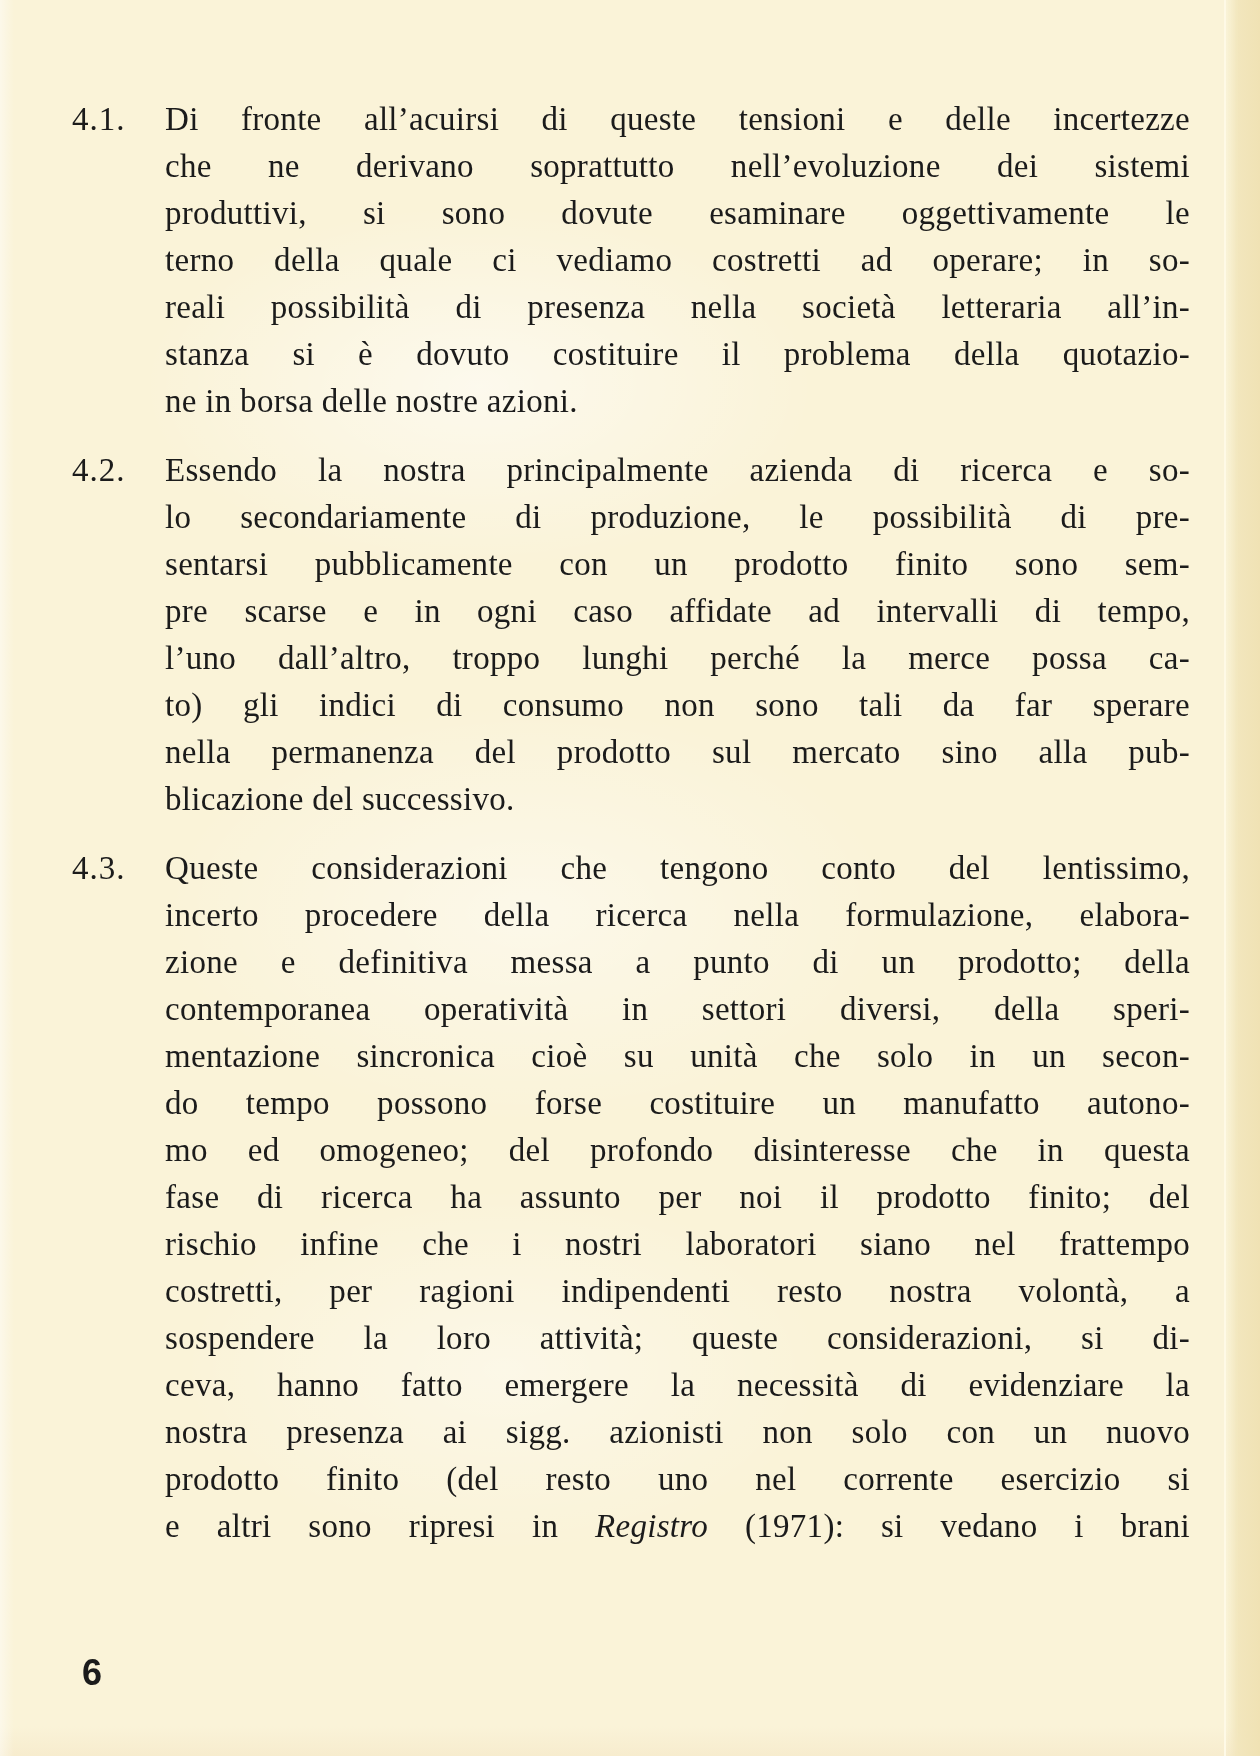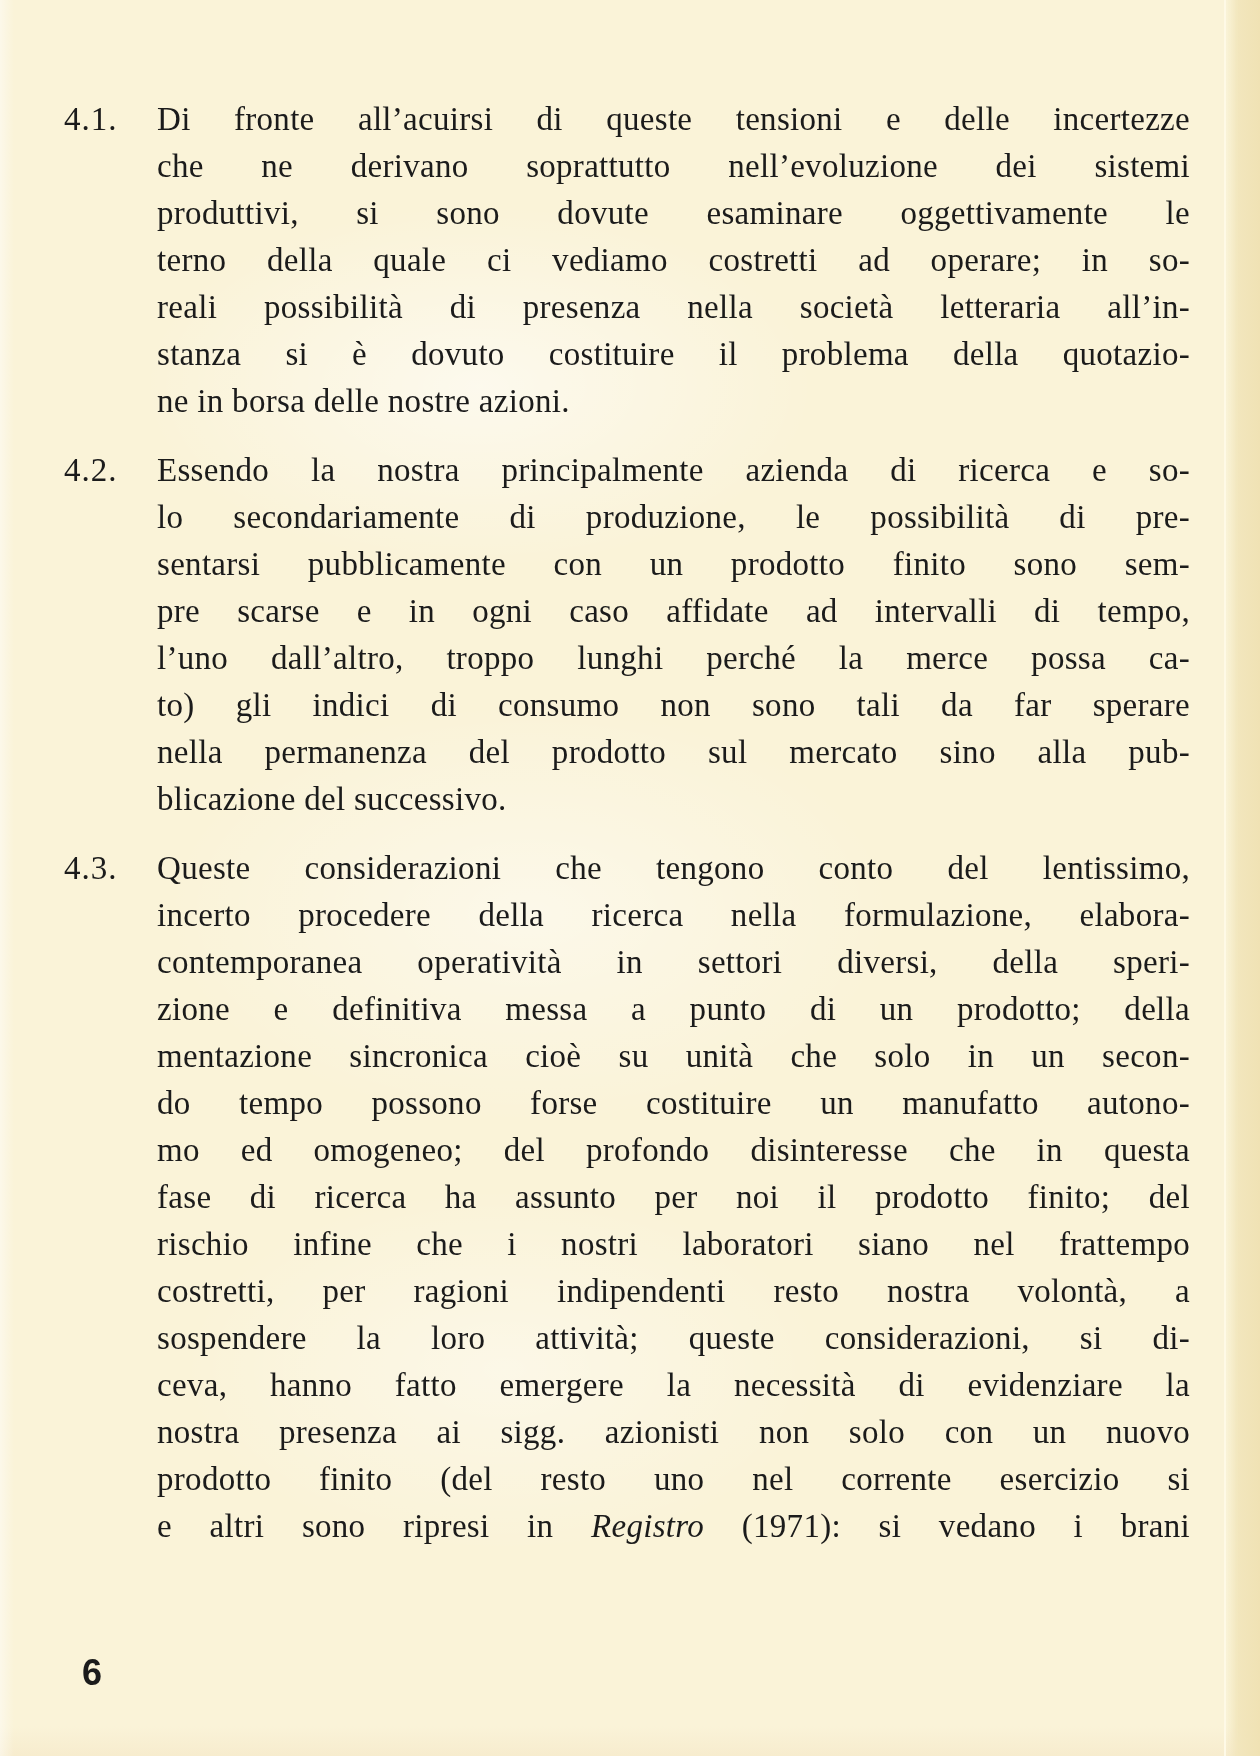--- a/index.html
+++ b/index.html
@@ -33,21 +33,21 @@
     width: 34px;
     height: 100%;
     background: linear-gradient(90deg,
       rgba(243,231,194,0) 0%,
       var(--edge, #f2e6bd) 35%,
       #f0e2b4 100%);
     border-left: 2px solid rgba(255,252,235,0.9);
   }
   .content {
     position: absolute;
-    left: 64px;
+    left: 72px;
     right: 70px;
     top: 96px;
     color: var(--ink, #1b1b1b);
   }
   .paragraph {
     display: flex;
     align-items: flex-start;
     margin-bottom: 22px;
   }
   .para-num {
@@ -113,22 +113,22 @@
           <div class="line">to) gli indici di consumo non sono tali da far sperare</div>
           <div class="line">nella permanenza del prodotto sul mercato sino alla pub-</div>
           <div class="line flush">blicazione del successivo.</div>
         </div>
       </div>
       <div class="paragraph">
         <div class="para-num">4.3.</div>
         <div class="para-lines">
           <div class="line">Queste considerazioni che tengono conto del lentissimo,</div>
           <div class="line">incerto procedere della ricerca nella formulazione, elabora-</div>
+          <div class="line">zione e definitiva messa a punto di un prodotto; della</div>
           <div class="line">contemporanea operatività in settori diversi, della speri-</div>
-          <div class="line">zione e definitiva messa a punto di un prodotto; della</div>
           <div class="line">mentazione sincronica cioè su unità che solo in un secon-</div>
           <div class="line">do tempo possono forse costituire un manufatto autono-</div>
           <div class="line">mo ed omogeneo; del profondo disinteresse che in questa</div>
           <div class="line">fase di ricerca ha assunto per noi il prodotto finito; del</div>
           <div class="line">rischio infine che i nostri laboratori siano nel frattempo</div>
           <div class="line">costretti, per ragioni indipendenti resto nostra volontà, a</div>
           <div class="line">sospendere la loro attività; queste considerazioni, si di-</div>
           <div class="line">ceva, hanno fatto emergere la necessità di evidenziare la</div>
           <div class="line">nostra presenza ai sigg. azionisti non solo con un nuovo</div>
           <div class="line">prodotto finito (del resto uno nel corrente esercizio si</div>

